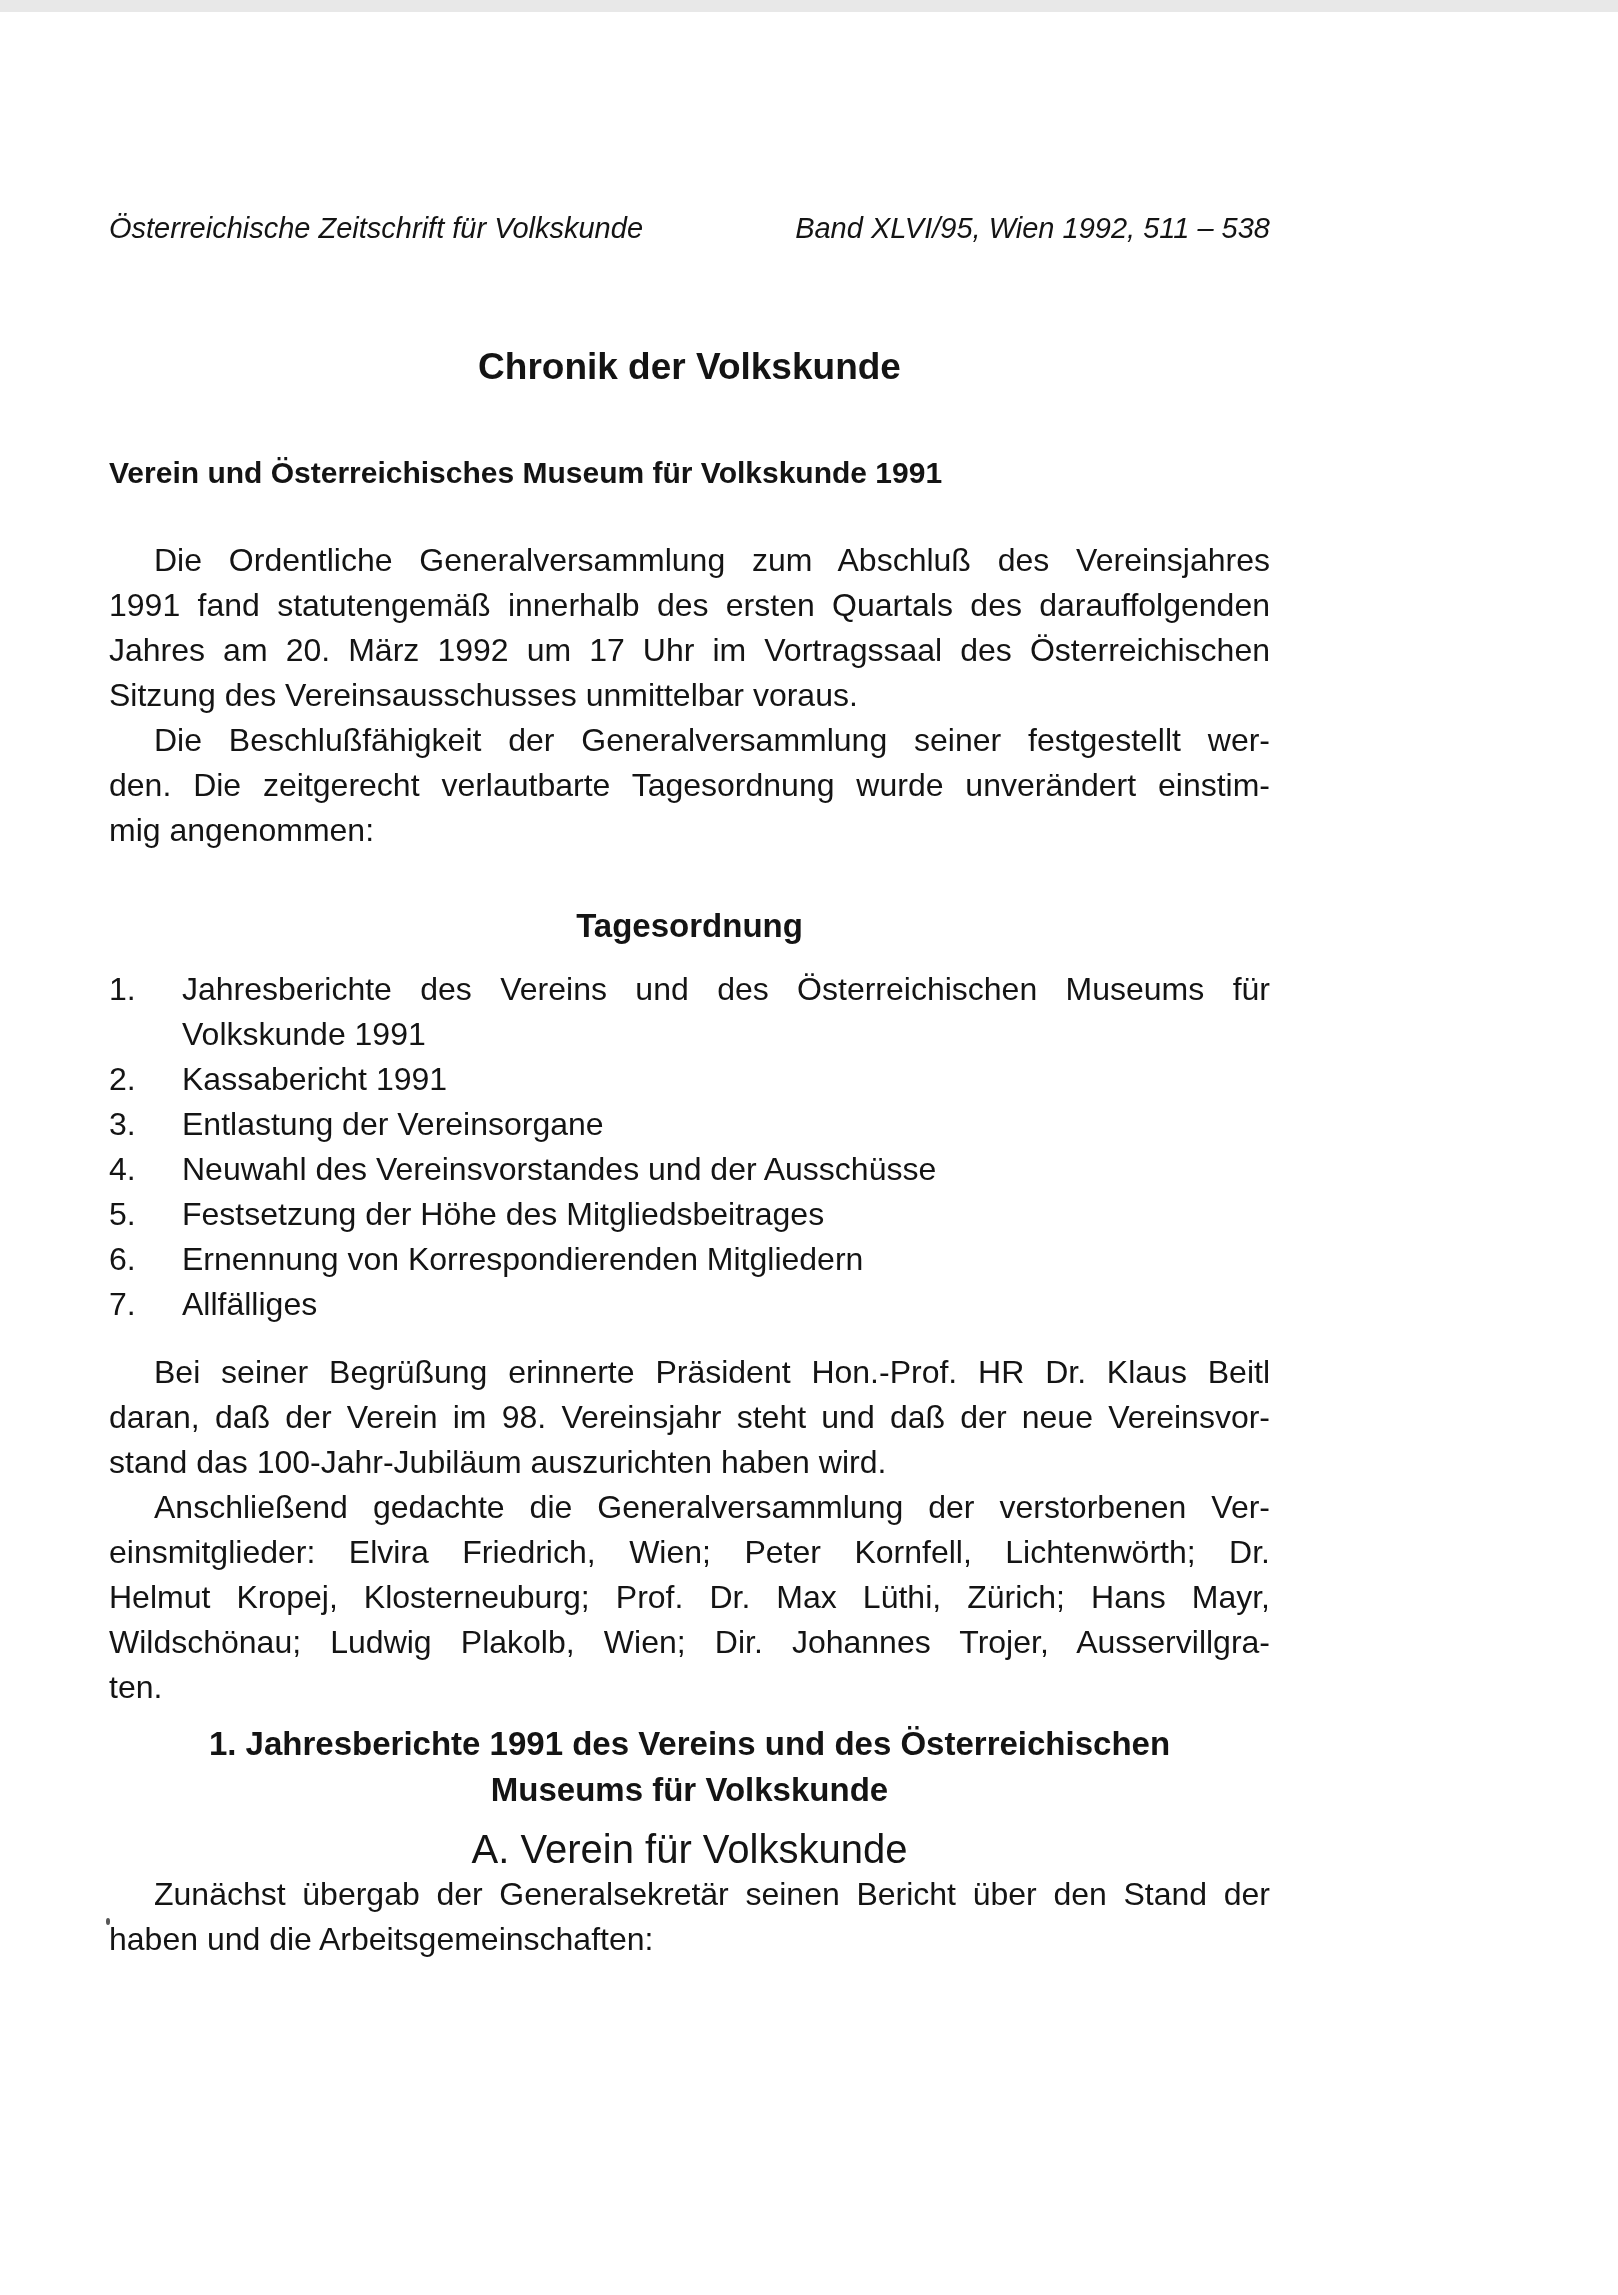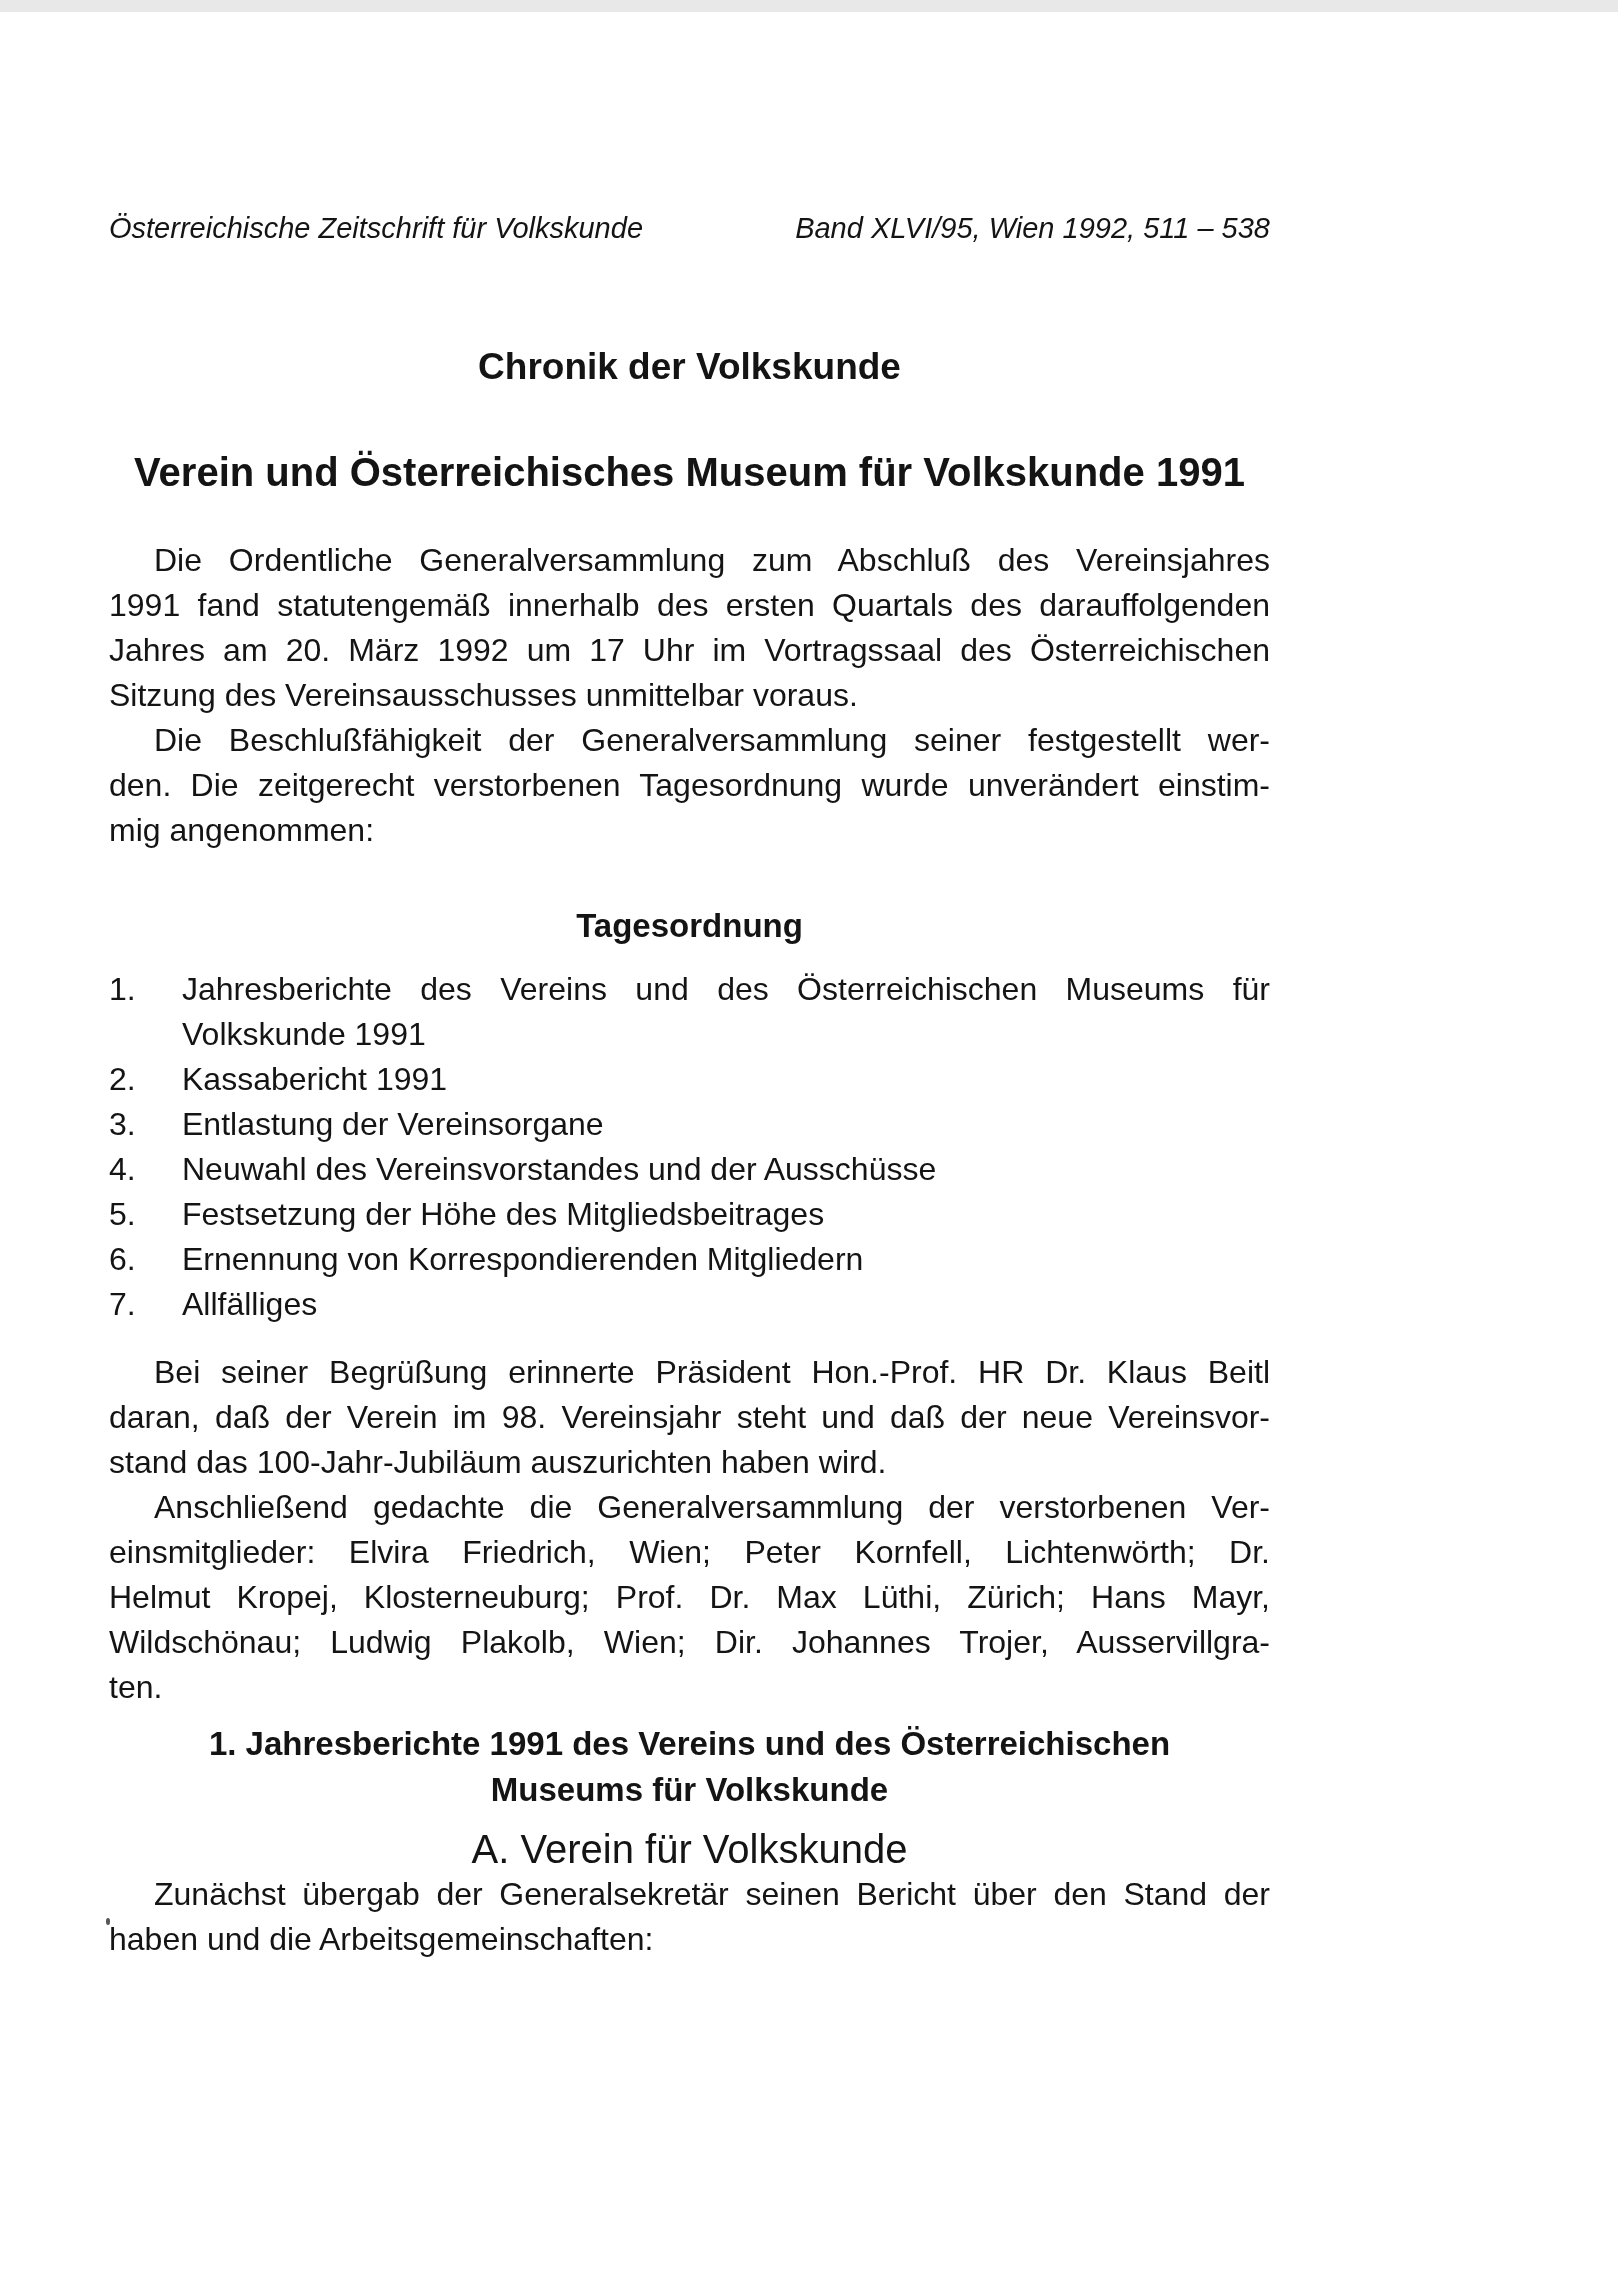--- a/index.html
+++ b/index.html
@@ -33,24 +33,23 @@
     white-space: nowrap;
   }
   .article-title {
     font-size: 37px;
     line-height: 49px;
     font-weight: bold;
     text-align: center;
     margin: 91px 0 0 0;
   }
   .article-subtitle {
-    font-size: 40px;
+    font-size: 30px;
     line-height: 45px;
     font-weight: bold;
-    text-align: center;
     margin: 59px 0 0 0;
   }
   #content { margin-top: 43px; }
 
   .paragraph { font-size: 32px; }
   .jline {
     line-height: 45px;
     text-align: justify;
     text-align-last: justify;
   }
@@ -101,21 +100,21 @@
     <div class="article-subtitle">Verein und Österreichisches Museum für Volkskunde 1991</div>
     <main id="content">
         <div class="paragraph indent">
           <div class="jline">Die Ordentliche Generalversammlung zum Abschluß des Vereinsjahres</div>
           <div class="jline">1991 fand statutengemäß innerhalb des ersten Quartals des darauffolgenden</div>
           <div class="jline">Jahres am 20. März 1992 um 17 Uhr im Vortragssaal des Österreichischen</div>
           <div class="jline jlast">Sitzung des Vereinsausschusses unmittelbar voraus.</div>
         </div>
         <div class="paragraph indent">
           <div class="jline">Die Beschlußfähigkeit der Generalversammlung seiner festgestellt wer-</div>
-          <div class="jline">den. Die zeitgerecht verstorbenen Tagesordnung wurde unverändert einstim-</div>
+          <div class="jline">den. Die zeitgerecht verlautbarte Tagesordnung wurde unverändert einstim-</div>
           <div class="jline jlast">mig angenommen:</div>
         </div>
         <div class="heading bold">
           <div class="hline">Tagesordnung</div>
         </div>
         <div class="list">
           <div class="list-item">
             <div class="list-num">1.</div>
             <div class="list-lines">
               <div class="jline">Jahresberichte des Vereins und des Österreichischen Museums für</div>

